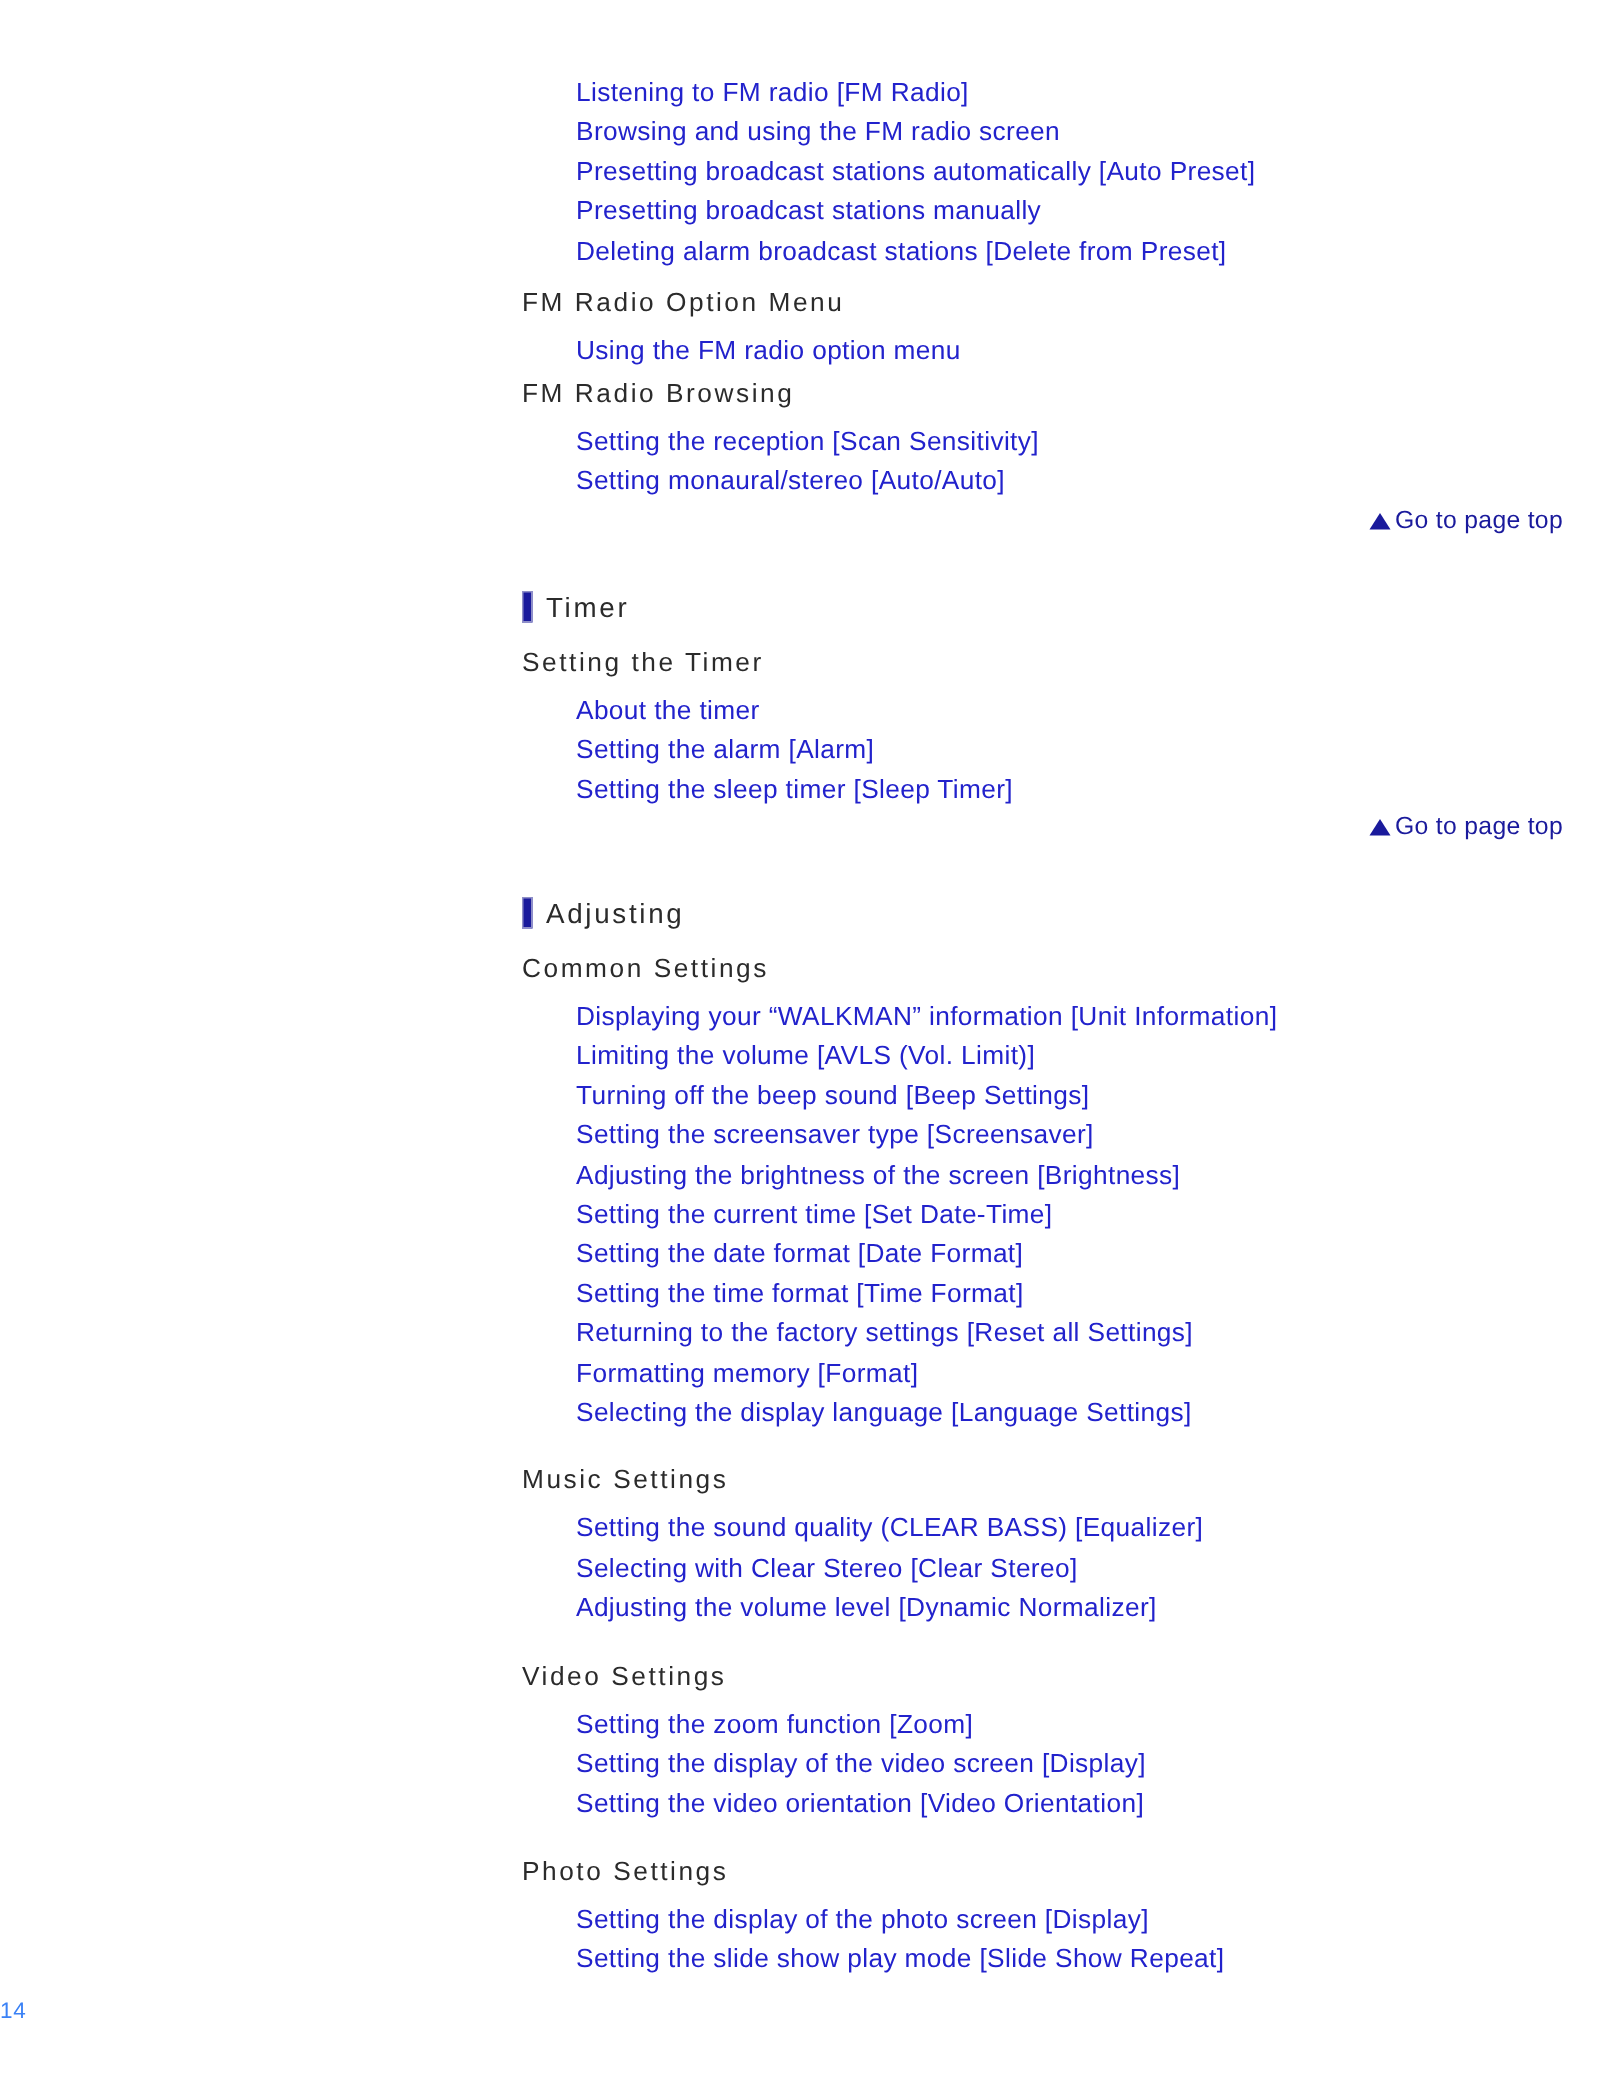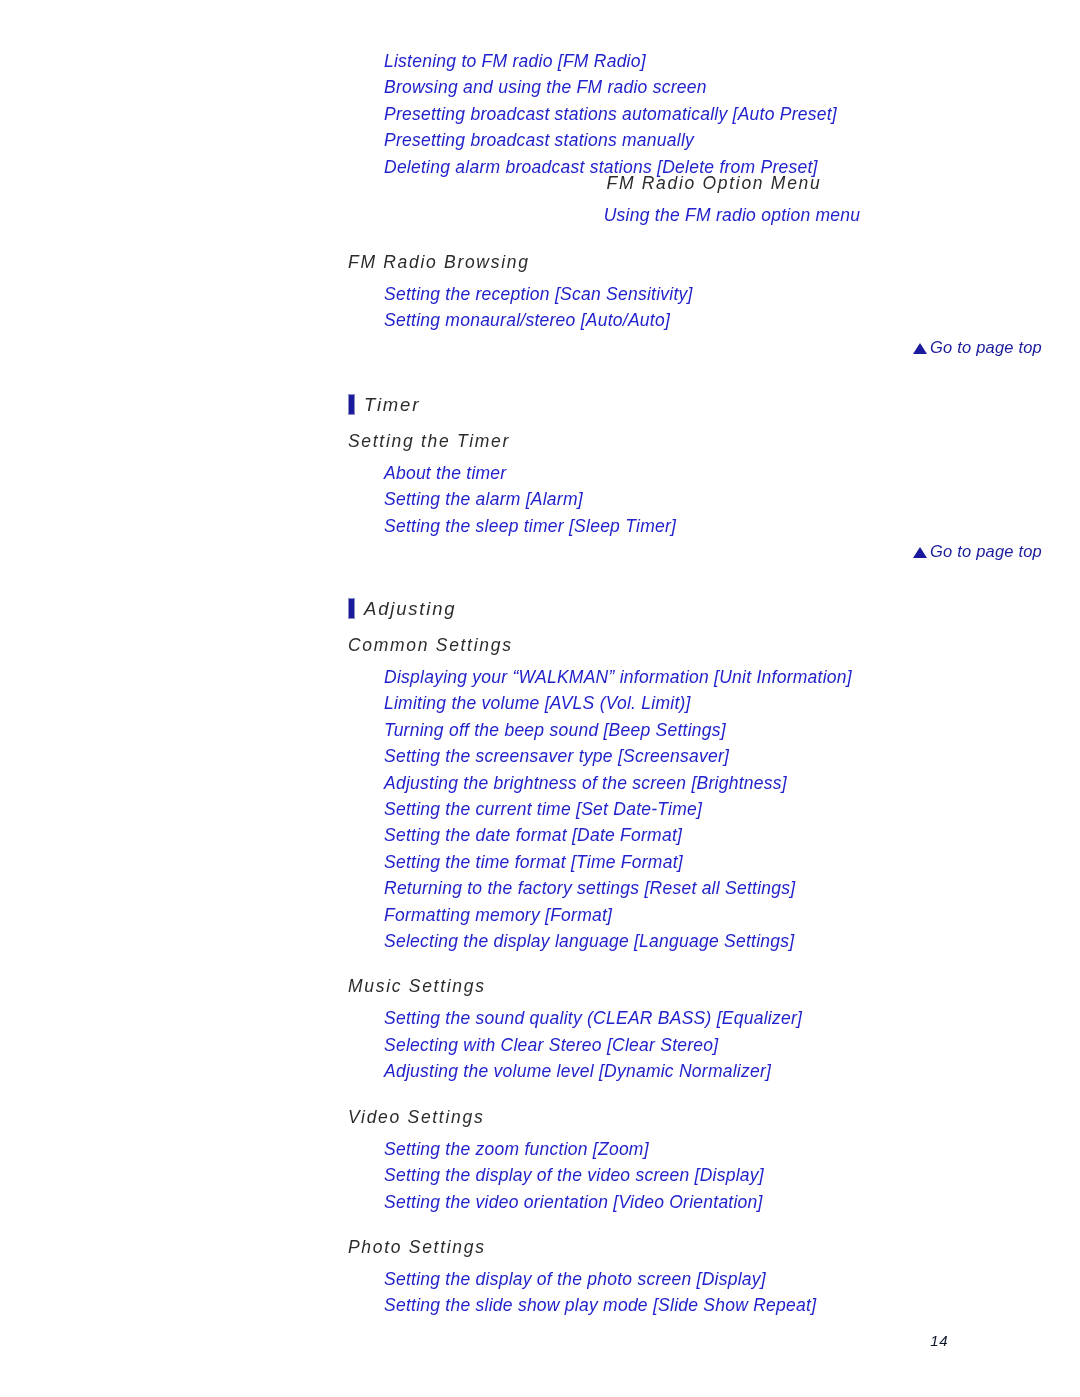--- a/index.html
+++ b/index.html
@@ -16,21 +16,20 @@
     -webkit-font-smoothing: antialiased;
   }
 
   .page {
     position: relative;
     width: 1080px;
     height: 1397px;
     box-sizing: border-box;
     background: #ffffff;
     overflow: hidden;
-    font-style: italic;
   }
 
   
   .toc-link {
     display: block;
     color: #2222cc;
     font-size: 17.5px;
     line-height: 26.4px;
     letter-spacing: 0.25px;
     margin-left: 384px;
@@ -92,43 +91,43 @@
     border-bottom: 11px solid #1a1a9c;
     margin-right: 3px;
     vertical-align: -1px;
   }
 
   
   .page-number {
     position: absolute;
     left: 0;
     width: 948px;
-    text-align: right;
-    color: #0f172a;
+    text-align: left;
+    color: #3b82f6;
     font-size: 15px;
     letter-spacing: 0.5px;
   }
 
   
   .blk { position: absolute; left: 0; width: 1080px; }
 </style>
 </head>
 <body>
 
 <div class="page">
 
   <div class="blk" style="top:48px;">
     <a class="toc-link">Listening to FM radio [FM Radio]</a>
     <a class="toc-link">Browsing and using the FM radio screen</a>
     <a class="toc-link">Presetting broadcast stations automatically [Auto Preset]</a>
     <a class="toc-link">Presetting broadcast stations manually</a>
     <a class="toc-link">Deleting alarm broadcast stations [Delete from Preset]</a>
   </div>
 
-  <div class="blk" style="top:170px;text-align:center;">
+  <div class="blk" style="top:188px;">
     <div class="sub-header">FM Radio Option Menu</div>
     <div style="height:6px;"></div>
     <a class="toc-link">Using the FM radio option menu</a>
   </div>
 
   <div class="blk" style="top:249px;">
     <div class="sub-header">FM Radio Browsing</div>
     <div style="height:6px;"></div>
     <a class="toc-link">Setting the reception [Scan Sensitivity]</a>
     <a class="toc-link">Setting monaural/stereo [Auto/Auto]</a>

